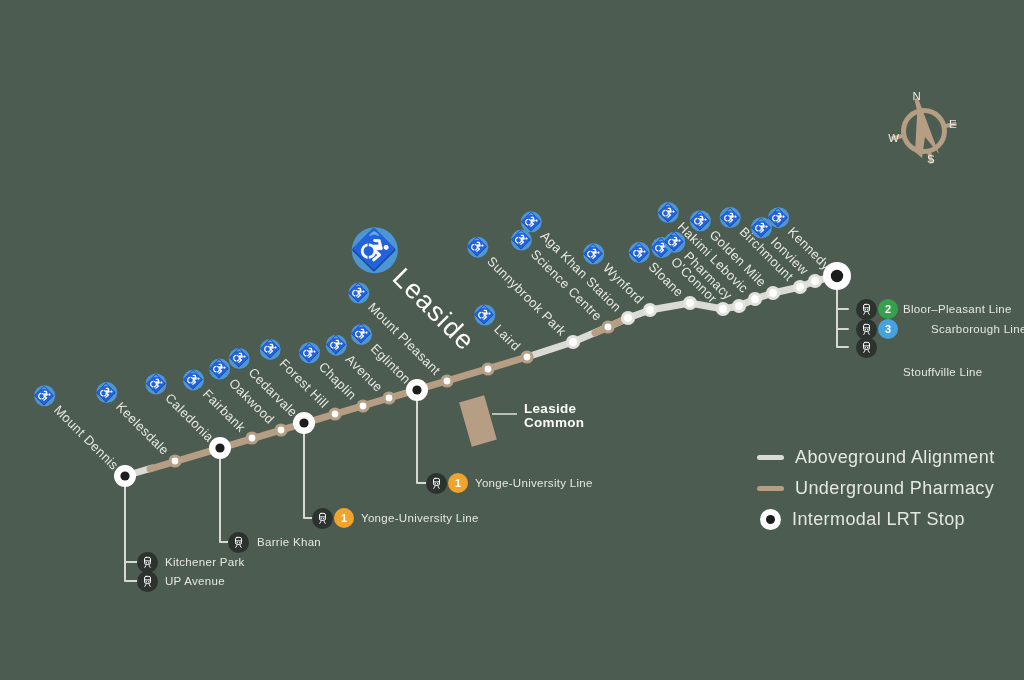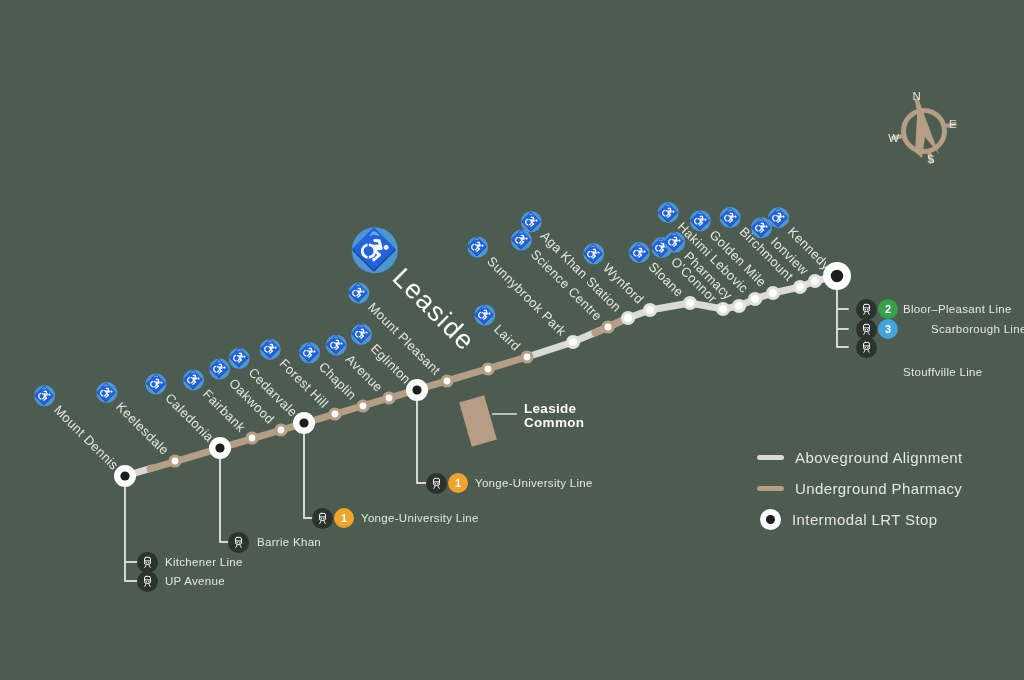--- a/index.html
+++ b/index.html
@@ -19,21 +19,21 @@
     display:flex;align-items:center;justify-content:center;}
   .badge{position:absolute;width:20px;height:20px;border-radius:50%;color:#fff;
     font-size:11px;font-weight:bold;display:flex;align-items:center;justify-content:center;}
   .callout-label{position:absolute;font-size:11.5px;letter-spacing:.3px;transform:translateY(-50%);white-space:nowrap;}
   
   .legend-row{position:absolute;display:flex;align-items:center;gap:11px;height:22px;}
   .swatch{width:27px;height:5px;border-radius:3px;flex:0 0 auto;}
   .legend-dot{width:21px;height:21px;border-radius:50%;background:#fff;
     display:flex;align-items:center;justify-content:center;flex:0 0 auto;margin-left:3px;}
   .legend-dot i{width:9px;height:9px;border-radius:50%;display:block;}
-  .legend-label{font-size:15px;letter-spacing:.4px;}
+  .legend-label{font-size:18px;letter-spacing:.4px;}
   
   .common-rect{position:absolute;left:465px;top:398px;width:26px;height:46px;transform:rotate(-16deg);}
   .common-text{position:absolute;left:524px;top:402px;font-size:13.5px;font-weight:bold;
     letter-spacing:.3px;line-height:14px;}
   .compass{position:absolute;left:872px;top:70px;}
   .compass text{font-size:11.5px;letter-spacing:.5px;}
 </style>
 </head>
 <body>
 
@@ -231,21 +231,21 @@
           <g fill="none" stroke="#fff" stroke-width="1.8" stroke-linecap="round">
             <rect x="6.5" y="2.5" width="11" height="13" rx="3"></rect>
             <line x1="6.5" y1="9" x2="17.5" y2="9"></line>
             <line x1="9" y1="17.5" x2="7" y2="21"></line>
             <line x1="15" y1="17.5" x2="17" y2="21"></line>
           </g>
           <circle cx="9.7" cy="12.3" r="1.4" fill="#fff"></circle>
           <circle cx="14.3" cy="12.3" r="1.4" fill="#fff"></circle>
         </svg>
       </span>
-      <span class="callout-label" style="left: 165px; top: 562px; color: rgb(229, 231, 225);">Kitchener Line</span>
+      <span class="callout-label" style="left: 165px; top: 562px; color: rgb(229, 231, 225);">Kitchener Park</span>
       <span class="train" style="left: 136.5px; top: 570.5px; background: rgb(44, 50, 46);">
         <svg viewBox="0 0 24 24" width="13" height="13">
           <g fill="none" stroke="#fff" stroke-width="1.8" stroke-linecap="round">
             <rect x="6.5" y="2.5" width="11" height="13" rx="3"></rect>
             <line x1="6.5" y1="9" x2="17.5" y2="9"></line>
             <line x1="9" y1="17.5" x2="7" y2="21"></line>
             <line x1="15" y1="17.5" x2="17" y2="21"></line>
           </g>
           <circle cx="9.7" cy="12.3" r="1.4" fill="#fff"></circle>
           <circle cx="14.3" cy="12.3" r="1.4" fill="#fff"></circle>

